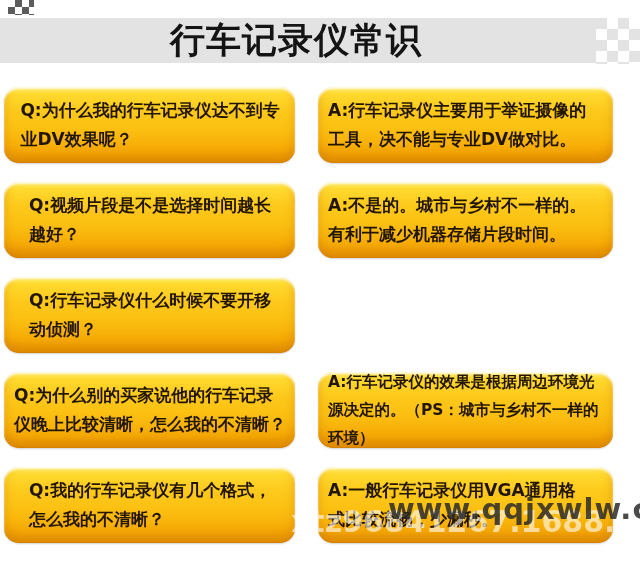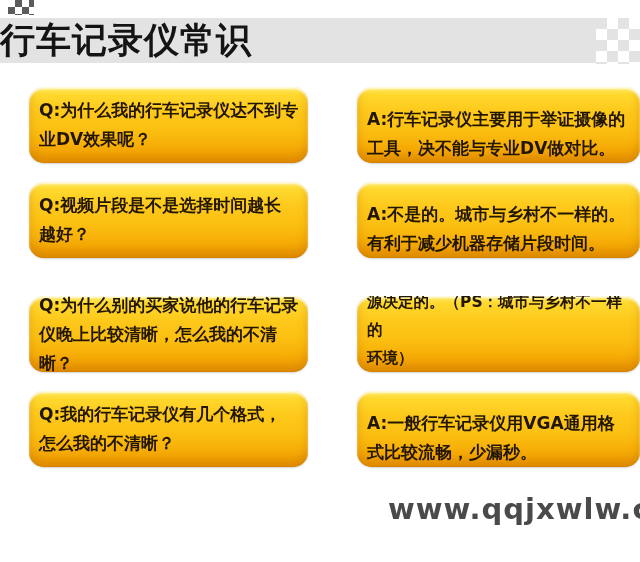--- a/index.html
+++ b/index.html
@@ -17,21 +17,21 @@
     background-size:14px 14px;opacity:.85;
   }
 
   
   .title-bar{
     position:absolute;left:0;top:18px;width:640px;height:45px;
     background:#e3e3e3;
   }
   .title{
     margin:0;height:45px;line-height:45px;
-    text-align:left;padding-right:48px;
+    text-align:center;padding-right:48px;
     font-size:35px;font-weight:bold;color:#141414;
     letter-spacing:1px;
   }
   
   .checker-right{
     position:absolute;right:0;top:18px;width:44px;height:46px;
     background:repeating-conic-gradient(#ffffff 0% 25%, #e3e3e3 0% 50%);
     background-size:22px 22px;
   }
 
@@ -42,22 +42,22 @@
     box-sizing:border-box;height:76px;border-radius:15px;
     display:flex;align-items:center;overflow:hidden;
     padding:0 9px 0 10px;
     background:linear-gradient(180deg,#ffee78 0%,#ffd92e 9%,#fdc91b 32%,#fbc012 55%,#f6ab05 82%,#ef9e01 100%);
     box-shadow:
       inset 0 2px 2px rgba(255,255,255,.8),
       inset 0 -7px 10px rgba(204,116,0,.5),
       inset 0 -1px 0 #d98d00,
       0 1px 2px rgba(0,0,0,.18);
   }
-  .bubble.q{margin-left:29px;width:291px;}
-  .bubble.a{margin-left:49px;width:295px;align-items:flex-end;}
+  .bubble.q{margin-left:4px;width:291px;justify-content:center;}
+  .bubble.a{margin-left:23px;width:295px;}
   .bubble p{
     margin:0;white-space:pre-line;
     font-size:17px;line-height:29px;font-weight:bold;color:#231600;
   }
   .bubble.dense p{font-size:15.5px;line-height:28px;}
 
   
   .wm{position:absolute;font-weight:bold;z-index:5;white-space:nowrap;}
   .wm-dark{
     left:388px;top:492px;font-size:29px;letter-spacing:1px;
@@ -98,20 +98,24 @@
         <p>Q:视频片段是不是选择时间越长
 越好？</p>
       </div>
       <div class="bubble a">
         <p>A:不是的。城市与乡村不一样的。
 有利于减少机器存储片段时间。</p>
       </div>
     </section>
 
     <section class="row">
+      <div class="bubble q">
+        <p>Q:行车记录仪什么时候不要开移
+动侦测？</p>
+      </div>
     </section>
 
     <section class="row">
       <div class="bubble q">
         <p>Q:为什么别的买家说他的行车记录
 仪晚上比较清晰，怎么我的不清晰？</p>
       </div>
       <div class="bubble a dense">
         <p>A:行车记录仪的效果是根据周边环境光
 源决定的。（PS：城市与乡村不一样的

